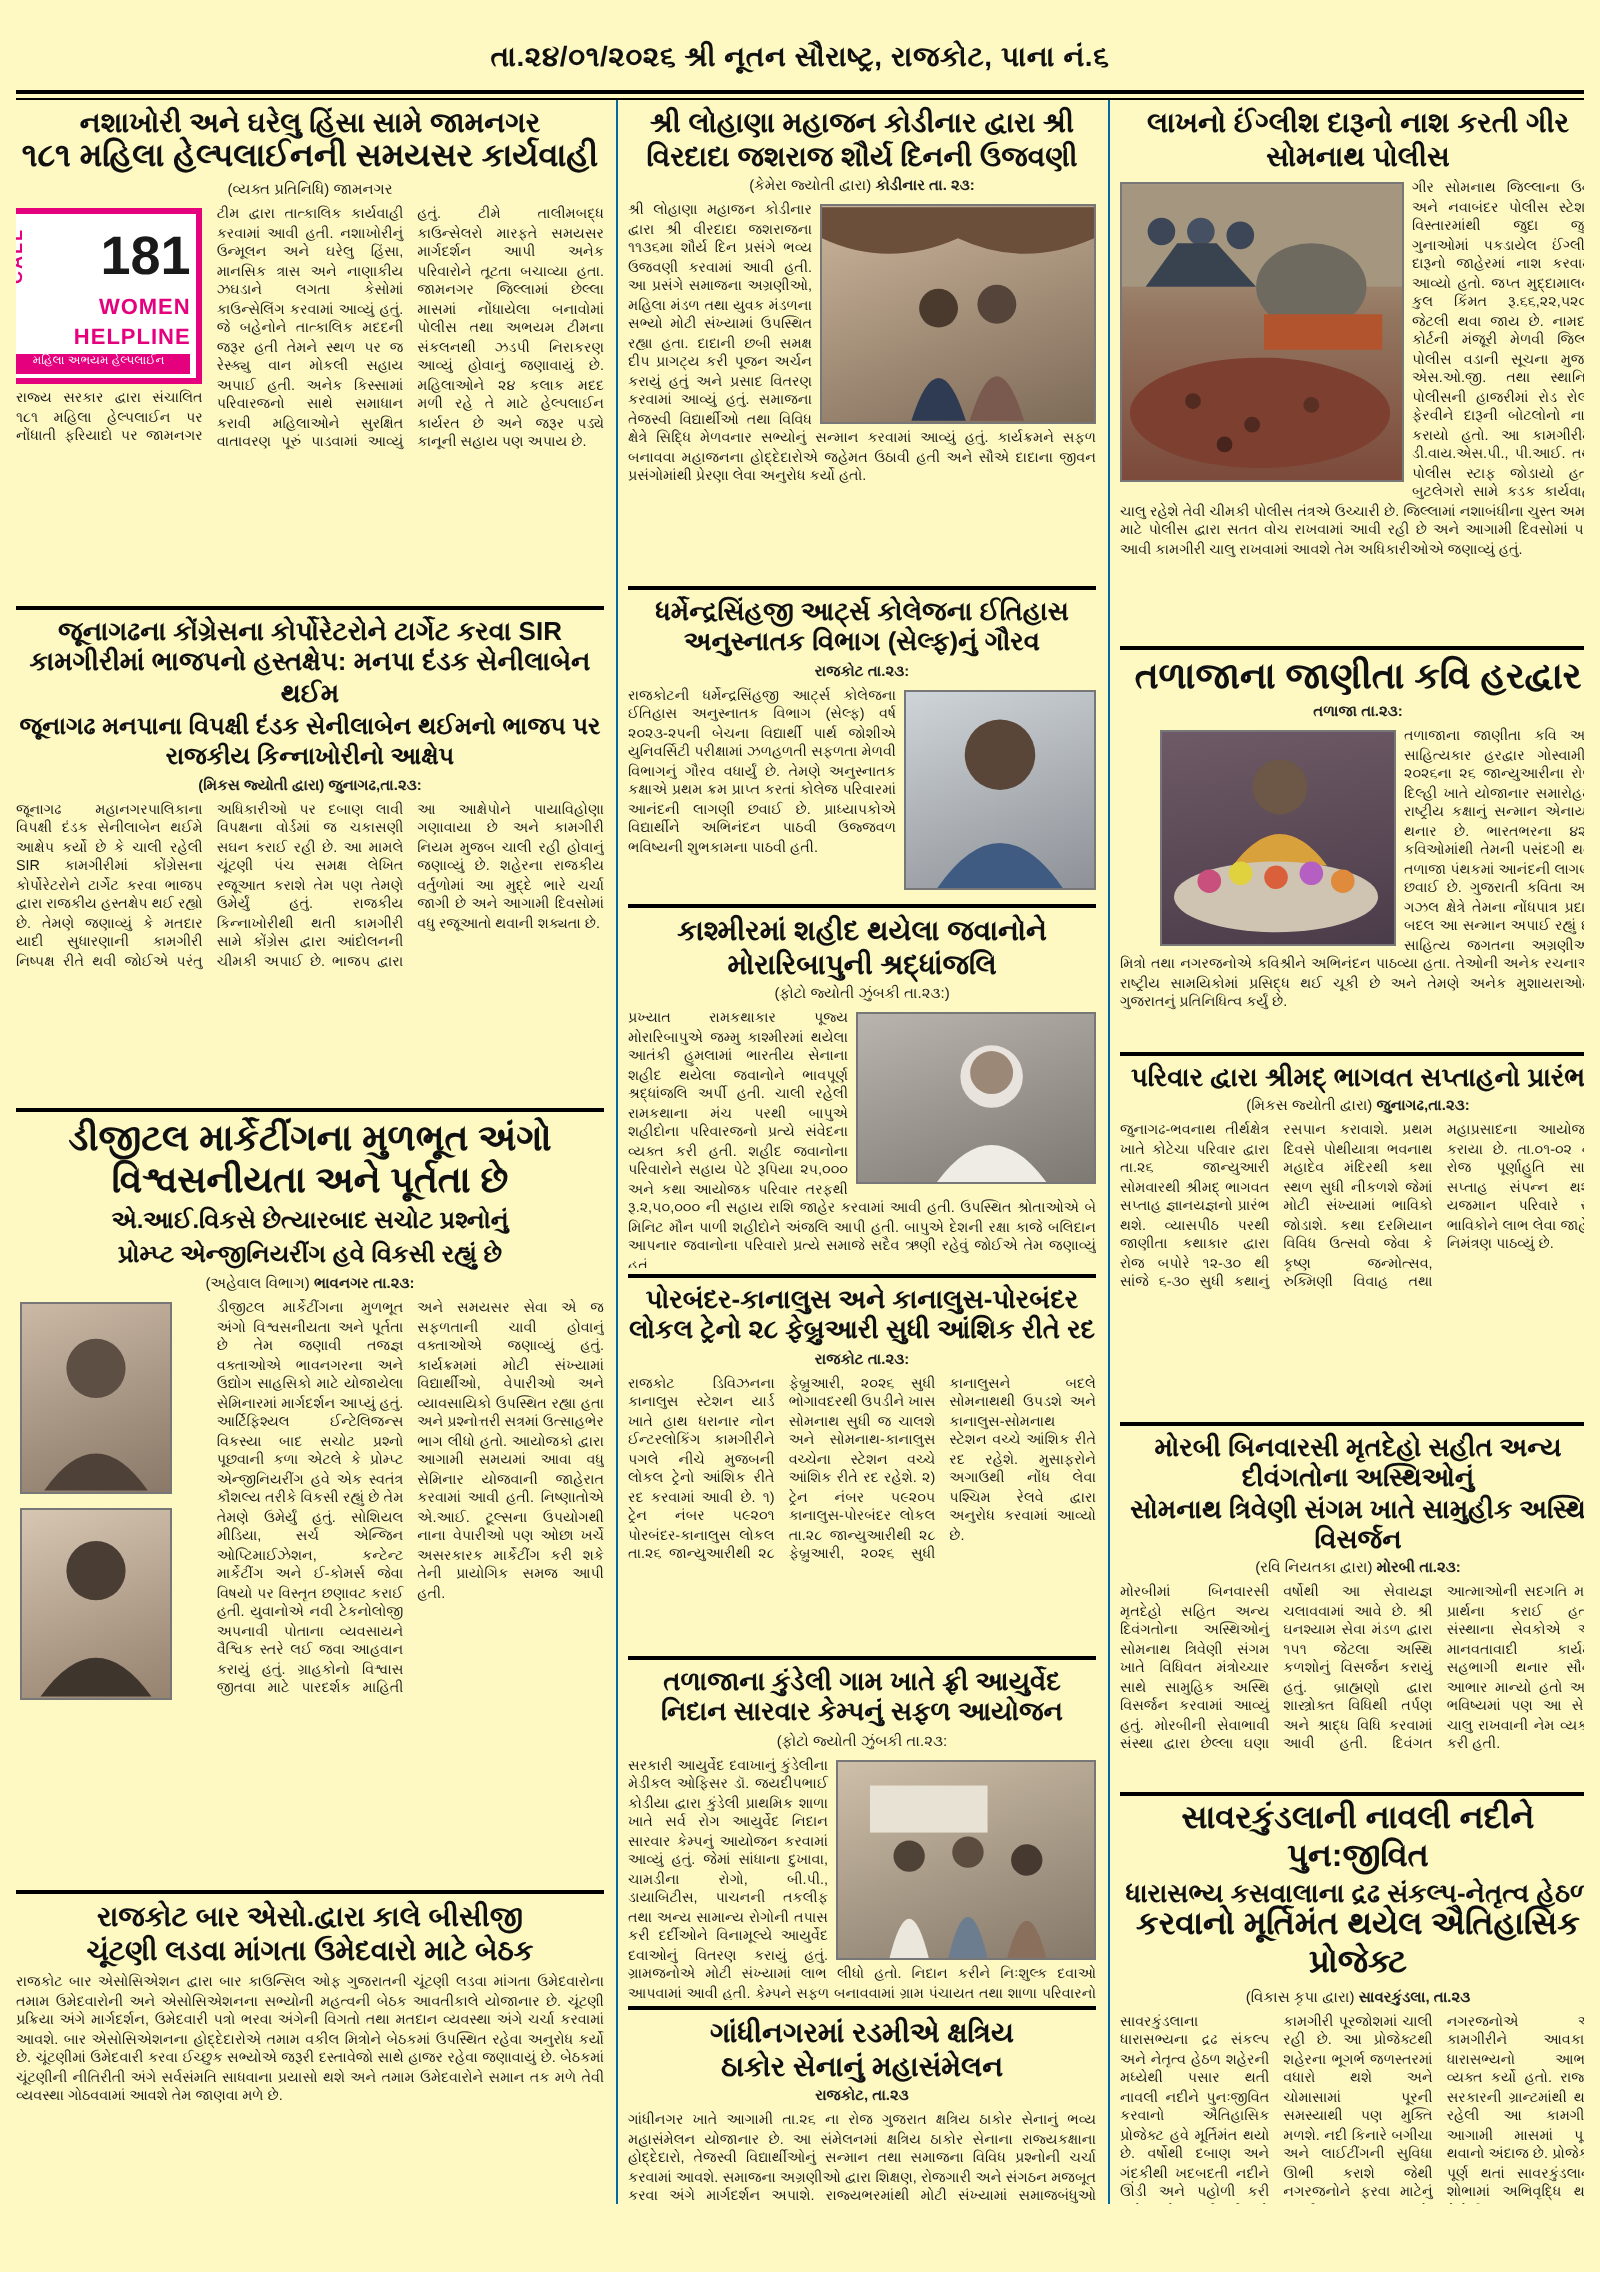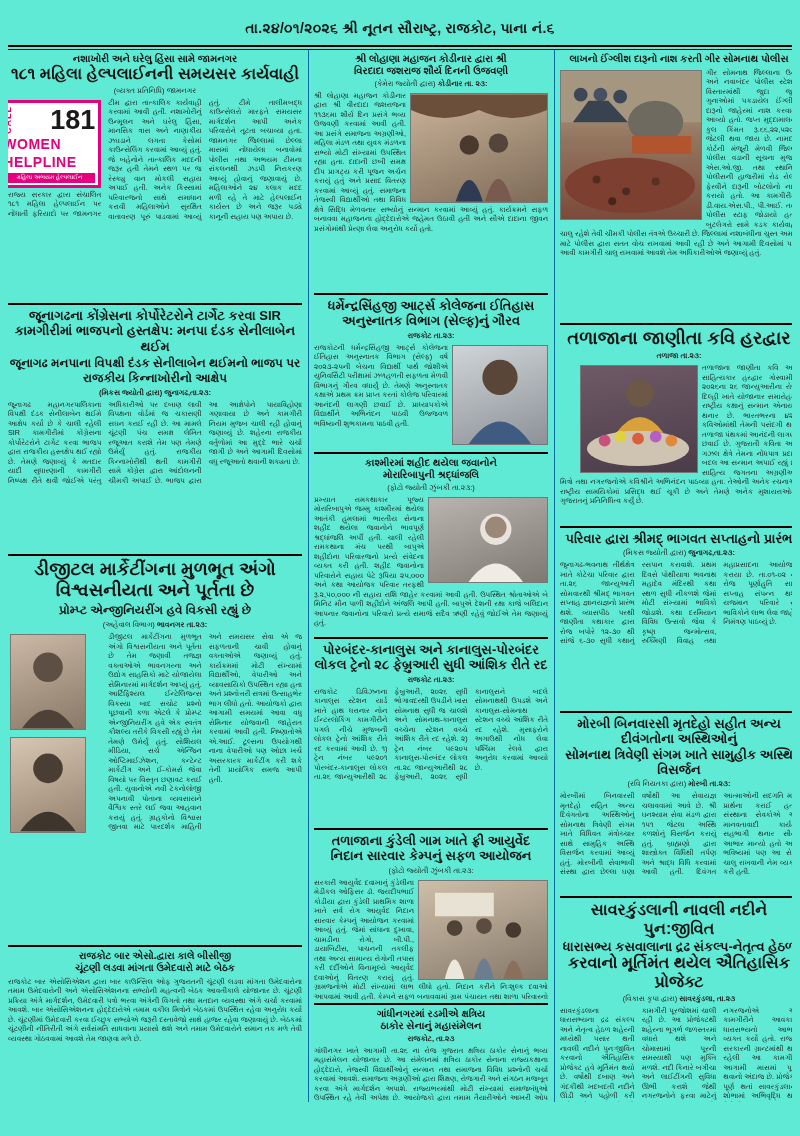--- a/index.html
+++ b/index.html
@@ -1,54 +1,54 @@
 <!DOCTYPE html>
 <html lang="gu"><head>
 <meta charset="utf-8">
 <style>
   * { margin:0; padding:0; box-sizing:border-box; }
   html,body { width:800px; height:1136px; background:#f6f5f2; }
   body { font-family:"Liberation Sans","DejaVu Sans",sans-serif; color:#111; }
-  #page { width:800px; height:1136px; background:#5eead4; overflow:hidden; padding:6px 8px 0 8px; }
+  #page { width:800px; height:1136px; background:#fef9c3; overflow:hidden; padding:6px 8px 0 8px; }
 
   
   .masthead { text-align:center; font-weight:bold; font-size:14px; padding:14px 0 6px 0; letter-spacing:.3px; }
   .rule-thick { border-top:2.5px solid #000; margin:2px 0 0 0; }
   .rule-thin  { border-top:1px solid #000; margin:2px 0 0 0; }
 
   
   .board { display:grid; grid-template-columns:294px 240px 244px; column-gap:6px; height:1052px; overflow:hidden; }
   .col { overflow:hidden; }
   .col + .col { border-left:1px solid #0369a1; padding-left:5px; }
 
   article { overflow:hidden; position:relative; padding-top:3px; }
   article + article { border-top:2px solid #000; margin-top:3px; }
 
   .hl  { font-weight:bold; text-align:center; line-height:1.18; letter-spacing:0; }
   .hl-xl { font-size:18px; }
   .hl-lg { font-size:16px; }
-  .hl-md { font-size:10px; }
+  .hl-md { font-size:14px; }
   .hl-sm { font-size:13px; }
   .subhead { font-weight:bold; text-align:center; font-size:12px; line-height:1.25; margin-top:2px; }
   .byline { text-align:center; font-size:7.5px; margin:2px 0; color:#222; }
   .body-txt { font-size:7.2px; line-height:1.32; text-align:justify; color:#1c1c1c; word-break:break-word; }
   .cols-3 { column-count:3; column-gap:7px; }
 
   
   .photo { background:linear-gradient(160deg,#b7a793 0%,#8d7c6a 55%,#6e6051 100%); border:1px solid #777; position:relative; overflow:hidden; }
   .photo svg { position:absolute; inset:0; width:100%; height:100%; }
   .ph-right { float:right; margin:2px 0 2px 4px; }
   .ph-left  { float:left;  margin:2px 4px 2px 0; }
 
   
   .logo181 { float:right; width:104px; height:88px; border:3px solid #e5007d; background:#fff; margin:2px 0 2px 5px; padding:2px 3px; display:flex; flex-direction:column; }
   .logo181 .row1 { display:flex; flex:1; align-items:center; }
   .logo181 .call { writing-mode:vertical-rl; transform:rotate(180deg); color:#e5007d; font-weight:bold; font-size:9px; letter-spacing:1px; }
   .logo181 .num { font-size:27px; font-weight:bold; color:#1a1a1a; line-height:.9; flex:1; text-align:right; }
-  .logo181 .wh { color:#e5007d; font-weight:bold; font-size:14px; text-align:left; letter-spacing:.5px; }
+  .logo181 .wh { color:#e5007d; font-weight:bold; font-size:11px; text-align:right; letter-spacing:.5px; }
   .logo181 .strip { background:#e5007d; color:#fff; font-size:6px; text-align:center; padding:1px 0; margin-top:1px; }
 
   .dl { font-weight:bold; }
 </style>
 </head>
 <body>
 
 <div id="page">
 
   <div class="masthead">તા.૨૪/૦૧/૨૦૨૬ શ્રી નૂતન સૌરાષ્ટ્ર, રાજકોટ, પાના નં.૬</div>
@@ -82,20 +82,21 @@
         <div class="byline">
           <span class="dl">(મિકસ જ્યોતી દ્વારા)</span>
           <span class="dl">જુનાગઢ,તા.૨૩:</span>
         </div>
         <div class="body-txt cols-3" style="height:165px;">જૂનાગઢ મહાનગરપાલિકાના વિપક્ષી દંડક સેનીલાબેન થઈમે આક્ષેપ કર્યો છે કે ચાલી રહેલી SIR કામગીરીમાં કોંગ્રેસના કોર્પોરેટરોને ટાર્ગેટ કરવા ભાજપ દ્વારા રાજકીય હસ્તક્ષેપ થઈ રહ્યો છે. તેમણે જણાવ્યું કે મતદાર યાદી સુધારણાની કામગીરી નિષ્પક્ષ રીતે થવી જોઈએ પરંતુ અધિકારીઓ પર દબાણ લાવી વિપક્ષના વોર્ડમાં જ ચકાસણી સઘન કરાઈ રહી છે. આ મામલે ચૂંટણી પંચ સમક્ષ લેખિત રજૂઆત કરાશે તેમ પણ તેમણે ઉમેર્યું હતું. રાજકીય કિન્નાખોરીથી થતી કામગીરી સામે કોંગ્રેસ દ્વારા આંદોલનની ચીમકી અપાઈ છે. ભાજપ દ્વારા આ આક્ષેપોને પાયાવિહોણા ગણાવાયા છે અને કામગીરી નિયમ મુજબ ચાલી રહી હોવાનું જણાવ્યું છે. શહેરના રાજકીય વર્તુળોમાં આ મુદ્દે ભારે ચર્ચા જાગી છે અને આગામી દિવસોમાં વધુ રજૂઆતો થવાની શક્યતા છે.</div>
       </article>
 
       <article style="height:388px;">
         <div class="hl hl-xl">ડીજીટલ માર્કેટીંગના મુળભૂત અંગો</div>
         <div class="hl hl-xl">વિશ્વસનીયતા અને પૂર્તતા છે</div>
+        <div class="subhead">એ.આઈ.વિકસે છેત્યારબાદ સચોટ પ્રશ્નોનું</div>
         <div class="subhead">પ્રોમ્પ્ટ એન્જીનિયરીંગ હવે વિકસી રહ્યું છે</div>
         <div class="byline">
           <span>(અહેવાલ વિભાગ)</span>
           <span class="dl">ભાવનગર તા.૨૩:</span>
         </div>
         <div class="body-txt cols-3" style="height:292px;">
           <div class="photo" style="width:76px;height:96px;display:inline-block;margin:2px;background:linear-gradient(160deg,#cbb9a6,#8a7868);">
             <svg viewBox="0 0 40 50">
                 <circle cx="20" cy="17" r="8" fill="#5d4f43"></circle>
                 <path d="M6 50 Q20 30 34 50 Z" fill="#4e4238"></path>

